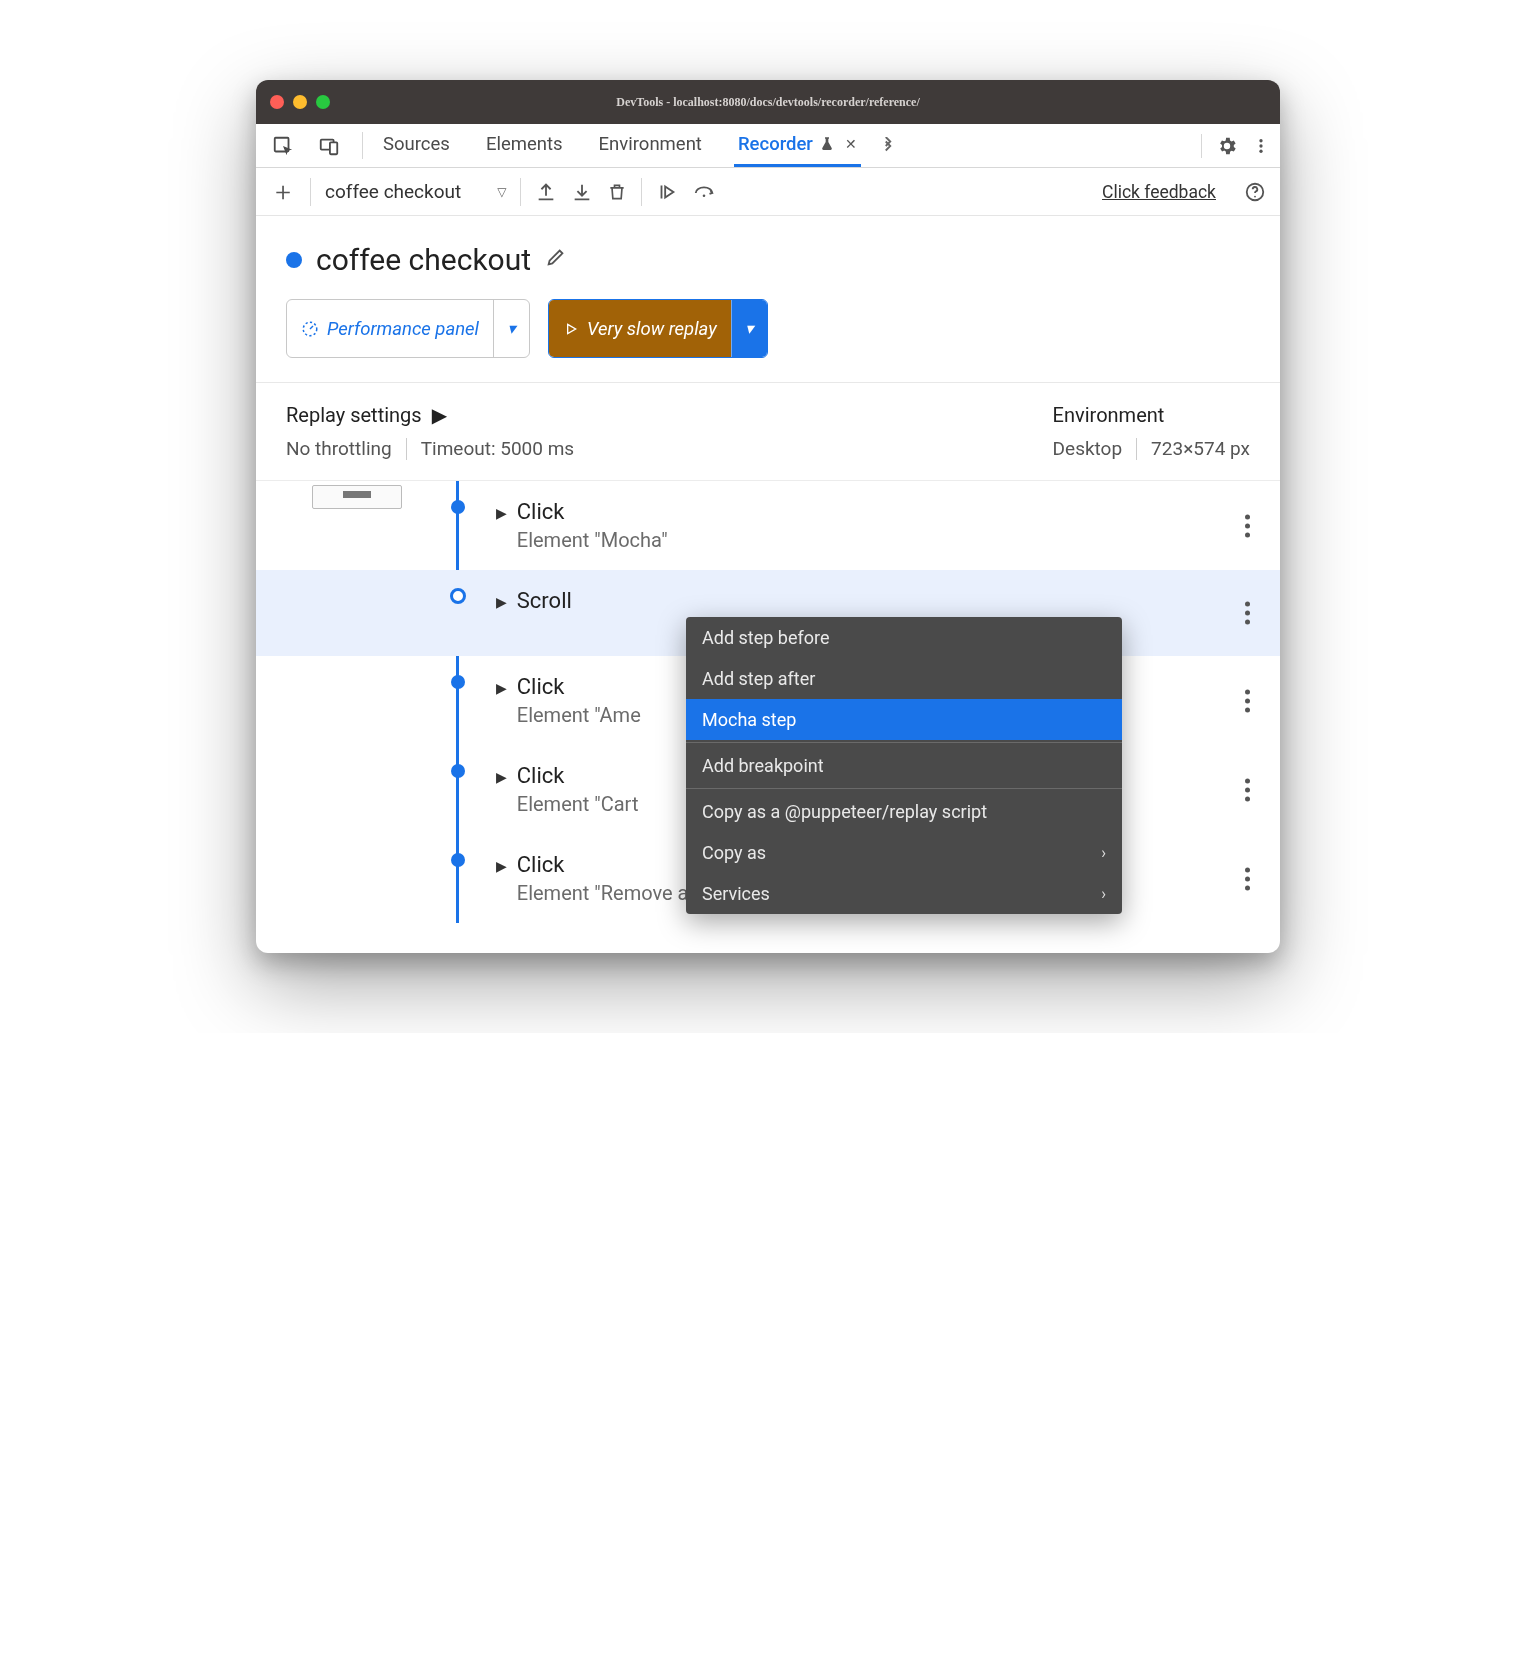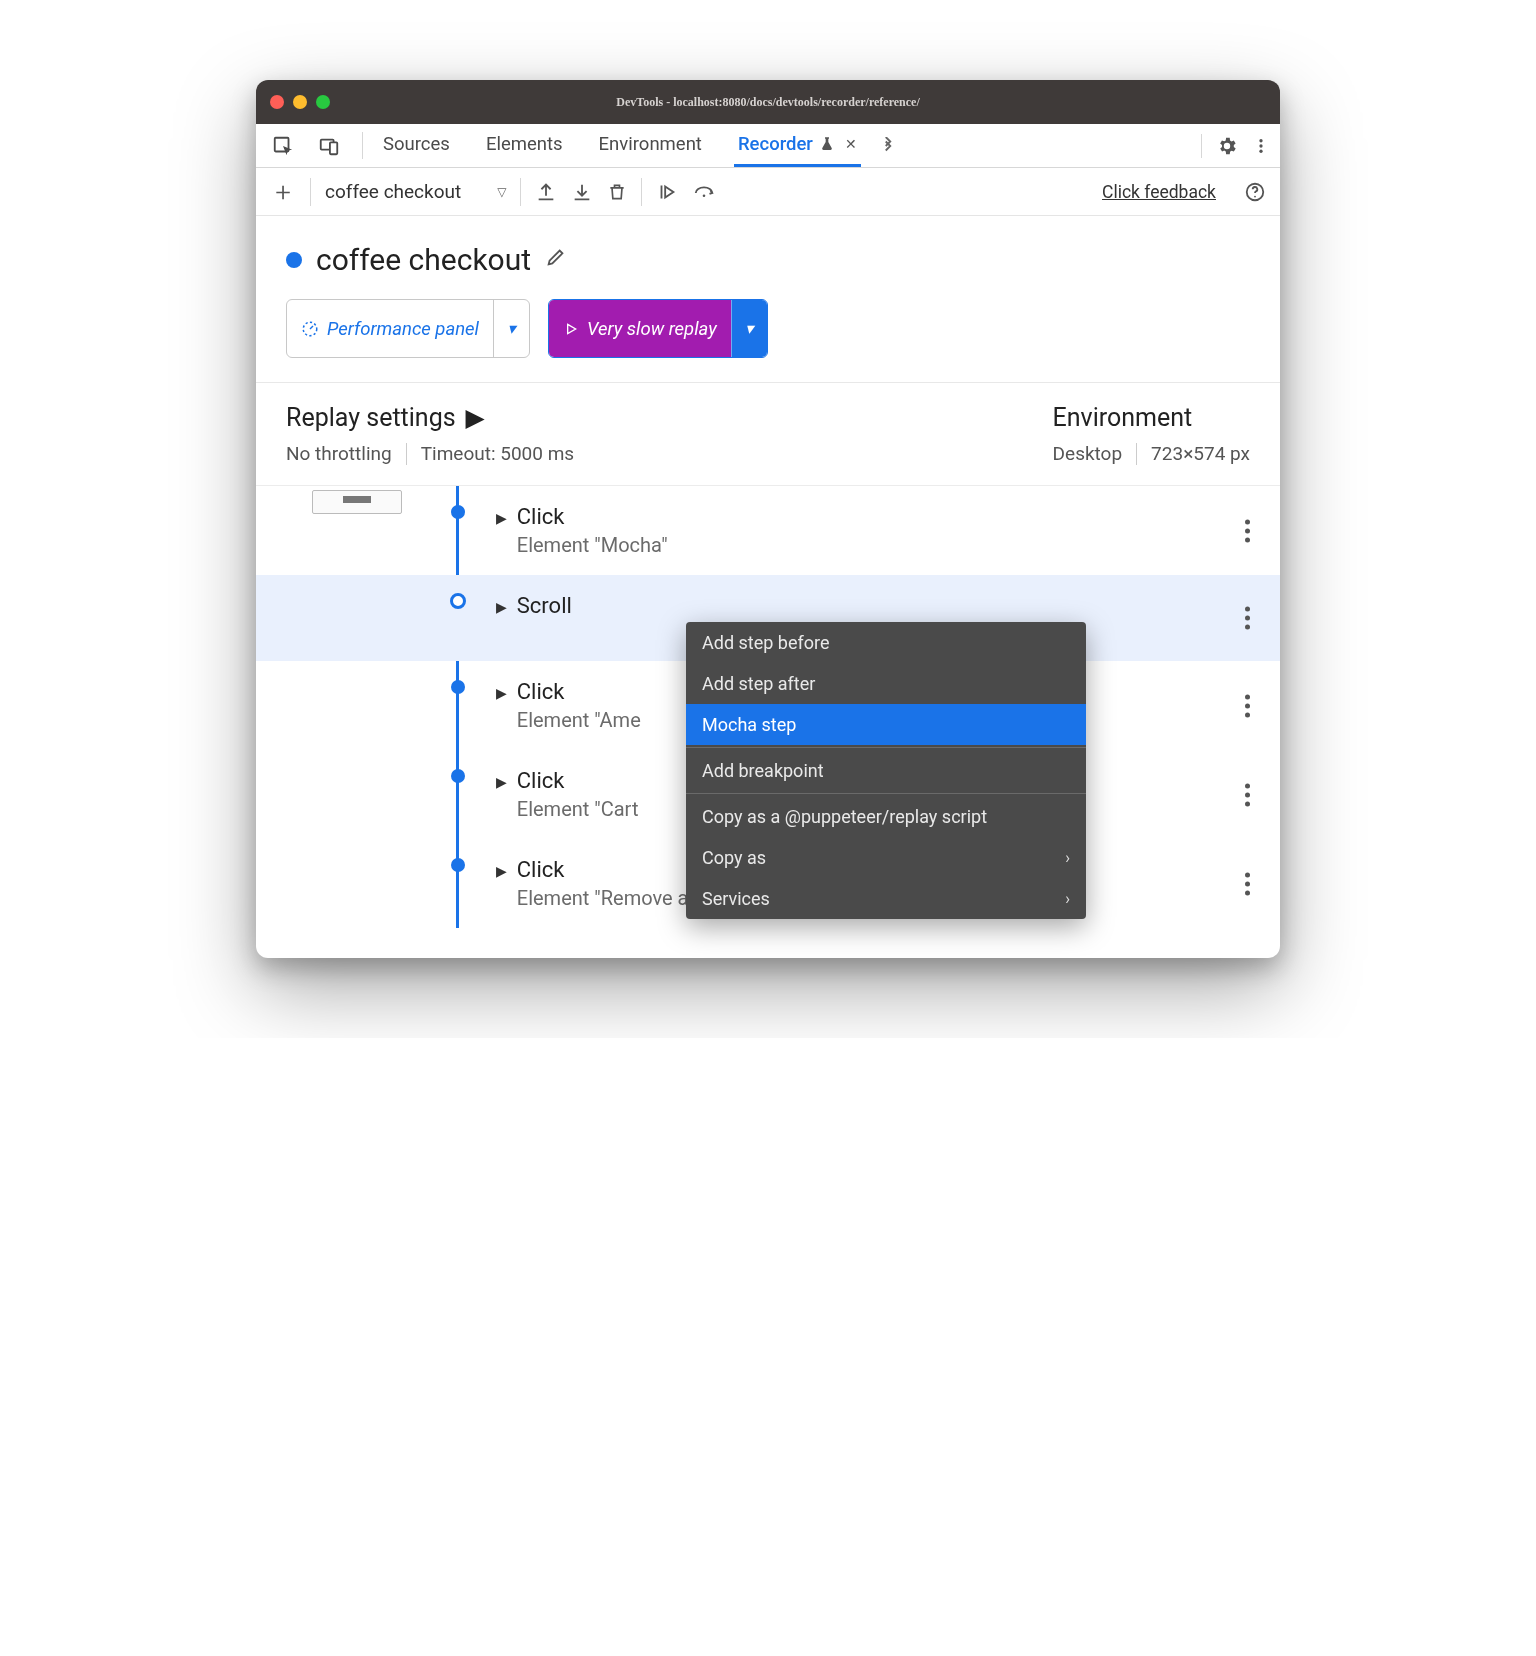--- a/index.html
+++ b/index.html
@@ -102,29 +102,29 @@
   }
   .split-btn .main {
     display:flex; align-items:center; gap:8px; padding: 0 14px; color:#1a73e8;
     font-size: 18.5px; cursor:pointer;
   }
   .split-btn .caret {
     width: 36px; border-left: 1px solid #c8c8c8;
     display:flex; align-items:center; justify-content:center; color:#1a73e8; cursor:pointer;
   }
   .split-btn.primary { border-color:#1a73e8; }
-  .split-btn.primary .main { background:#a21caf; color:#fff; }
+  .split-btn.primary .main { background:#a16207; color:#fff; }
   .split-btn.primary .caret { background:#1a73e8; color:#fff; border-left-color: rgba(255,255,255,.4); }
   
   .settings {
     padding: 20px 30px 20px; display:flex; justify-content:space-between;
     border-bottom: 1px solid #ececec;
   }
   .settings .col { display:flex; flex-direction:column; gap: 10px; }
-  .settings .head { font-size: 25px; color:#222; display:flex; align-items:center; gap:10px; }
+  .settings .head { font-size: 20px; color:#222; display:flex; align-items:center; gap:10px; }
   .settings .sub { color:#555; font-size: 19px; display:flex; align-items:center; gap: 14px; }
   .settings .sub .vline { width:1px; height:22px; background:#ccc; }
   
   .steps { position:relative; padding: 0 0 30px 0; }
   .steps-inner { position:relative; }
   .axis {
     position:absolute; left: 200px; top:0; bottom:0; width:3px; background:#1a73e8;
   }
   .thumb {
     position:absolute; left: 56px; top: 4px; width: 90px; height: 24px;
@@ -142,21 +142,21 @@
   }
   .step.selected .marker { background:#fff; border:3px solid #1a73e8; width:16px; height:16px; }
   .step .caret-right { color:#333; margin-right:10px; font-size:14px; margin-top:6px; }
   .step .labels { display:flex; flex-direction:column; }
   .step .s-title { font-size: 22px; color:#222; }
   .step .s-sub { font-size: 20px; color:#6b6b6b; margin-top: 4px; }
   .kebab { position:absolute; right: 30px; top: 50%; transform:translateY(-50%); color:#555; cursor:pointer; }
   .kebab span { display:block; width:5px; height:5px; background:#555; border-radius:50%; margin:4px 0; }
   
   .ctx {
-    position:absolute; left: 430px; top: 136px; width: 400px;
+    position:absolute; left: 430px; top: 136px; width: 436px;
     background:#4a4a4a; color:#e9e9e9; border-radius:4px;
     box-shadow: 0 8px 28px rgba(0,0,0,.35);
     font-size: 18px; overflow:hidden; z-index: 10;
   }
   .ctx .item {
     padding: 10px 16px; display:flex; align-items:center; justify-content:space-between;
     cursor:pointer;
   }
   .ctx .item:hover, .ctx .item.hl { background:#1a73e8; color:#fff; }
   .ctx hr { border:none; border-top:1px solid rgba(255,255,255,.18); margin: 2px 0; }

